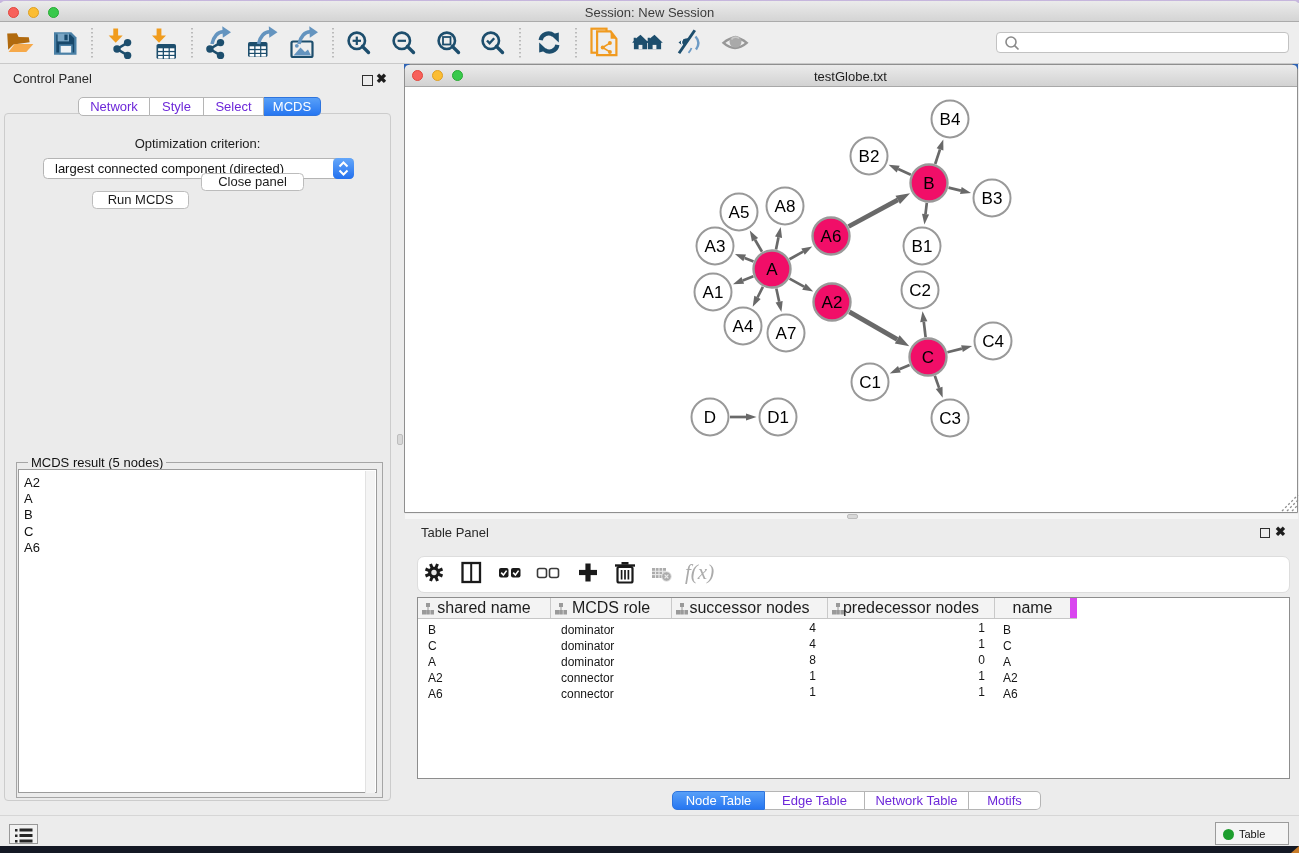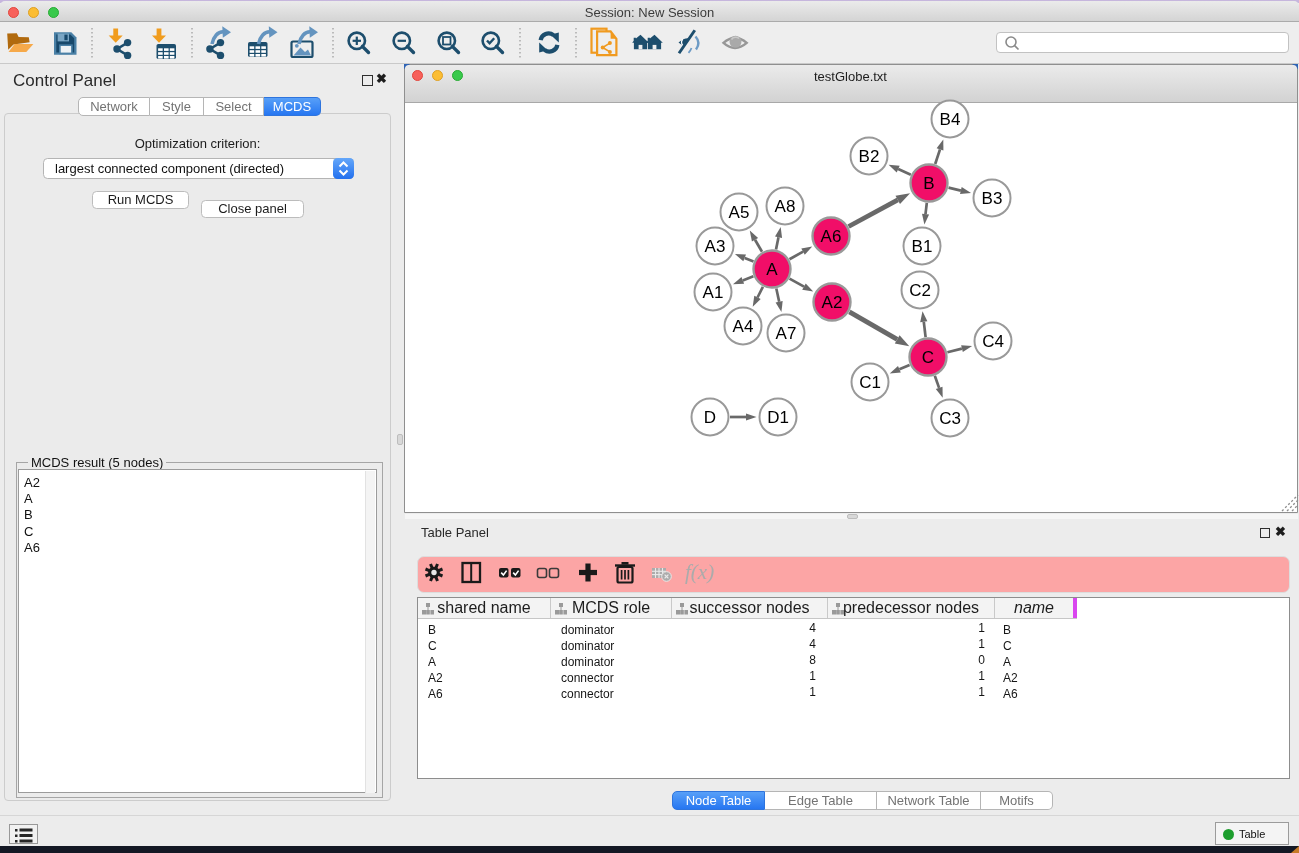--- a/index.html
+++ b/index.html
@@ -22,72 +22,72 @@
 #titlebar .ttl { position:absolute; left:0; right:0; top:4px; text-align:center;
   font-size:13px; color:#3c3c3c; }
 
 
 #toolbar { left:0; top:22px; width:1299px; height:42px; background:#eeeeee;
   border-bottom:1px solid #c9c9c9; }
 #searchbox { left:996px; top:32px; width:293px; height:21px; background:#fff;
   border:1px solid #c2c2c2; border-radius:4px; }
 
 
-#cpTitle { left:13px; top:71px; font-size:17px; color:#2a2a2a; }
+#cpTitle { left:13px; top:71px; font-size:13px; color:#2a2a2a; }
 #cpFloat { left:362px; top:75px; width:11px; height:11px; border:1.5px solid #2e2e2e; background:transparent;}
 #cpClose { left:376px; top:70.5px; font-size:13px; font-weight:bold; color:#1d1d1d;}
 #cpBox { left:4px; top:113px; width:387px; height:688px; background:#ebebeb;
   border:1px solid #cccccc; border-radius:4px; }
 .tabrow { position:absolute; display:flex; }
 #cpTabs { left:78px; top:97px; height:19px; }
 .tab { height:19px; line-height:18px; background:#fff; border:1px solid #b5b5b5;
-  border-left:none; font-size:13px; color:#737373; text-align:center; }
+  border-left:none; font-size:13px; color:#6d28d9; text-align:center; }
 .tab.first { border-left:1px solid #b5b5b5; border-radius:5px 0 0 5px; }
 .tab.last { border-radius:0 5px 5px 0; }
 .tab.sel { background:linear-gradient(#58a0f8,#2676f1); color:#fff; border-color:#2e74dd; }
 #optLabel { left:4px; top:136px; width:387px; text-align:center; font-size:13px; color:#1c1c1c; }
 #dropdown { left:43px; top:158px; width:311px; height:21px; background:#fff;
   border:1px solid #b4b4b4; border-radius:4.5px; font-size:13px; color:#111;
   line-height:19px; padding-left:11px; }
 #ddStep { position:absolute; right:-1px; top:-1px; width:21px; height:21px; border-radius:4.5px;
   background:linear-gradient(#64a7fa,#2270ee); }
 .btn { position:absolute; height:18px; background:#fff; border:1px solid #bcbcbc;
   border-radius:4.5px; font-size:13px; color:#1c1c1c; text-align:center; line-height:16px; }
 #btnRun { left:92px; top:191px; width:97px; }
-#btnClose { left:201px; top:200px; width:103px; }
+#btnClose { left:201px; top:173px; width:103px; }
 #fsResult { position:absolute; left:16px; top:455px; width:367px; height:343px;
   border:1px solid #a5a5a5; background:transparent; }
 #fsResult legend { font-size:13px; color:#111; margin-left:11px; padding:0 3px; }
 #resList { left:18px; top:469px; width:359px; height:324px; background:#fff;
   border:1px solid #9b9b9b; font-size:13px; color:#111; padding:5px 0 0 5px; line-height:16.2px; }
 #resScroll { position:absolute; right:1px; top:1px; width:10px; height:322px;
   background:#f4f4f4; border-left:1px solid #e2e2e2; }
 #vhandle { left:397px; top:434px; width:6px; height:11px; background:#d8d8d8;
   border:1px solid #bdbdbd; border-radius:2px; }
 #hsplitStrip { left:404.5px; top:513.5px; width:893px; height:5px; background:#f6f6f6; }
 #hhandle { left:847px; top:514px; width:11px; height:5px; background:#d8d8d8;
   border:1px solid #bdbdbd; border-radius:2px; }
 
 
 #netwin { left:403.5px; top:64px; width:894px; height:449px; background:#fff;
   border:1px solid #8f8f8f; border-radius:4px 4px 0 0; }
-#netTbar { position:absolute; left:0; top:0; right:0; height:38px;
+#netTbar { position:absolute; left:0; top:0; right:0; height:22px;
   background:linear-gradient(#ebebeb,#d2d2d2); border-bottom:1px solid #a8a8a8;
   border-radius:4px 4px 0 0; }
 #netTbar .t1 { left:7.4px; top:5px; width:11px; height:11px; background:#f7615b; border:0.5px solid #e2463d; }
 #netTbar .t2 { left:27px; top:5px; width:11px; height:11px; background:#fbbd33; border:0.5px solid #dfa023; }
 #netTbar .t3 { left:47.5px; top:5px; width:11px; height:11px; background:#39c94c; border:0.5px solid #27ab33; }
 #netTbar .ttl { position:absolute; left:0; right:0; top:4px; text-align:center;
   font-size:13px; color:#1d1d1d; }
 
 
 #tpTitle { left:421px; top:525px; font-size:13px; color:#2a2a2a; }
 #tpFloat { left:1260px; top:528px; width:10px; height:10px; border:1.5px solid #2e2e2e; }
 #tpClose { left:1275px; top:524px; font-size:13px; font-weight:bold; color:#1d1d1d; }
-#tpToolbox { left:417px; top:556px; width:873px; height:37px; background:#fca5a5;
+#tpToolbox { left:417px; top:556px; width:873px; height:37px; background:#ffffff;
   border:1px solid #dddddd; border-radius:7px; }
 #tpTable { left:417px; top:597px; width:873px; height:182px; background:#fff;
   border:1px solid #8d8d8d; }
 #tpHeader { position:absolute; left:0; top:0; width:659px; height:21px; background:#f3f3f3;
   border-bottom:1px solid #c6c6c6; display:flex; }
 .hcell { position:relative; height:100%; border-right:1px solid #c9c9c9;
   font-size:16px; color:#1d1d1d; text-align:center; line-height:20px; }
 .trow { position:absolute; font-size:12px; color:#161616; height:16px; line-height:16px; }
 #tpTabs { left:672px; top:791px; height:19px;justify-content:center; }
 
@@ -448,21 +448,21 @@
           <g fill="#9a9a9a">
             <rect x="4" y="0" width="4" height="4"></rect>
             <rect x="0" y="7" width="4" height="4.5"></rect>
             <rect x="4.2" y="7" width="3.6" height="4.5"></rect>
             <rect x="8.4" y="7" width="3.6" height="4.5"></rect>
           </g>
           <g stroke="#9a9a9a" stroke-width="1">
             <line x1="6" y1="4" x2="6" y2="7"></line>
           </g>
         </svg>predecessor nodes</div>
-    <div class="hcell" style="width:82px; border-right:4px solid #d946ef;font-style:italic;">name</div>
+    <div class="hcell" style="width:82px; border-right:7px solid #d946ef;">name</div>
   </div>
 <div class="trow" style="left:10px;top:24px">B</div>
 <div class="trow" style="left:143px;top:24px">dominator</div>
 <div class="trow" style="left:254px;top:22px;width:144px;text-align:right">4</div>
 <div class="trow" style="left:410px;top:22px;width:157px;text-align:right">1</div>
 <div class="trow" style="left:585px;top:24px">B</div>
 <div class="trow" style="left:10px;top:40px">C</div>
 <div class="trow" style="left:143px;top:40px">dominator</div>
 <div class="trow" style="left:254px;top:38px;width:144px;text-align:right">4</div>
 <div class="trow" style="left:410px;top:38px;width:157px;text-align:right">1</div>
@@ -478,21 +478,21 @@
 <div class="trow" style="left:410px;top:70px;width:157px;text-align:right">1</div>
 <div class="trow" style="left:585px;top:72px">A2</div>
 <div class="trow" style="left:10px;top:88px">A6</div>
 <div class="trow" style="left:143px;top:88px">connector</div>
 <div class="trow" style="left:254px;top:86px;width:144px;text-align:right">1</div>
 <div class="trow" style="left:410px;top:86px;width:157px;text-align:right">1</div>
 <div class="trow" style="left:585px;top:88px">A6</div>
 </div>
 <div class="tabrow" id="tpTabs">
   <div class="tab first sel" style="width:93px">Node Table</div>
-  <div class="tab" style="width:112px">Edge Table</div>
+  <div class="tab" style="width:100px">Edge Table</div>
   <div class="tab" style="width:104px">Network Table</div>
   <div class="tab last" style="width:72px">Motifs</div>
 </div>
 
 <div class="abs" id="statusSep"></div>
 <div class="abs" id="listBtn">
     <svg width="27" height="18" style="position:absolute;left:5px;top:3px" xmlns="http://www.w3.org/2000/svg">
       <g fill="#262626">
         <rect x="0" y="1" width="2.5" height="2.5"></rect>
         <rect x="4.5" y="0.5" width="13" height="3"></rect>

